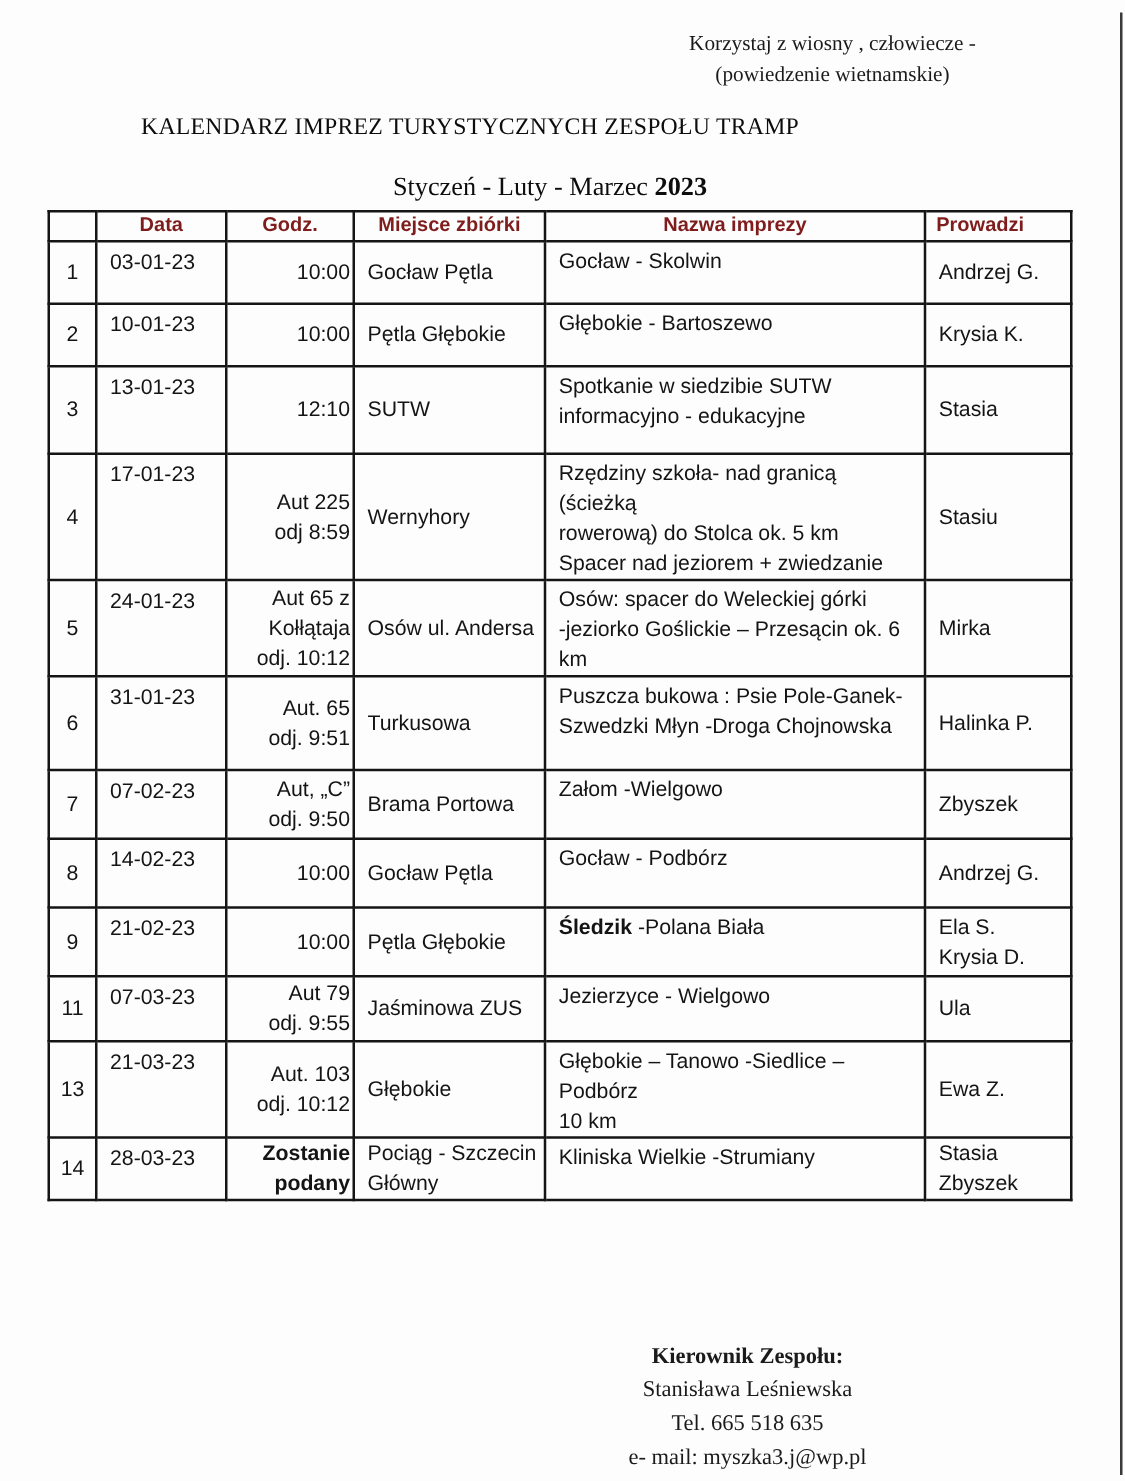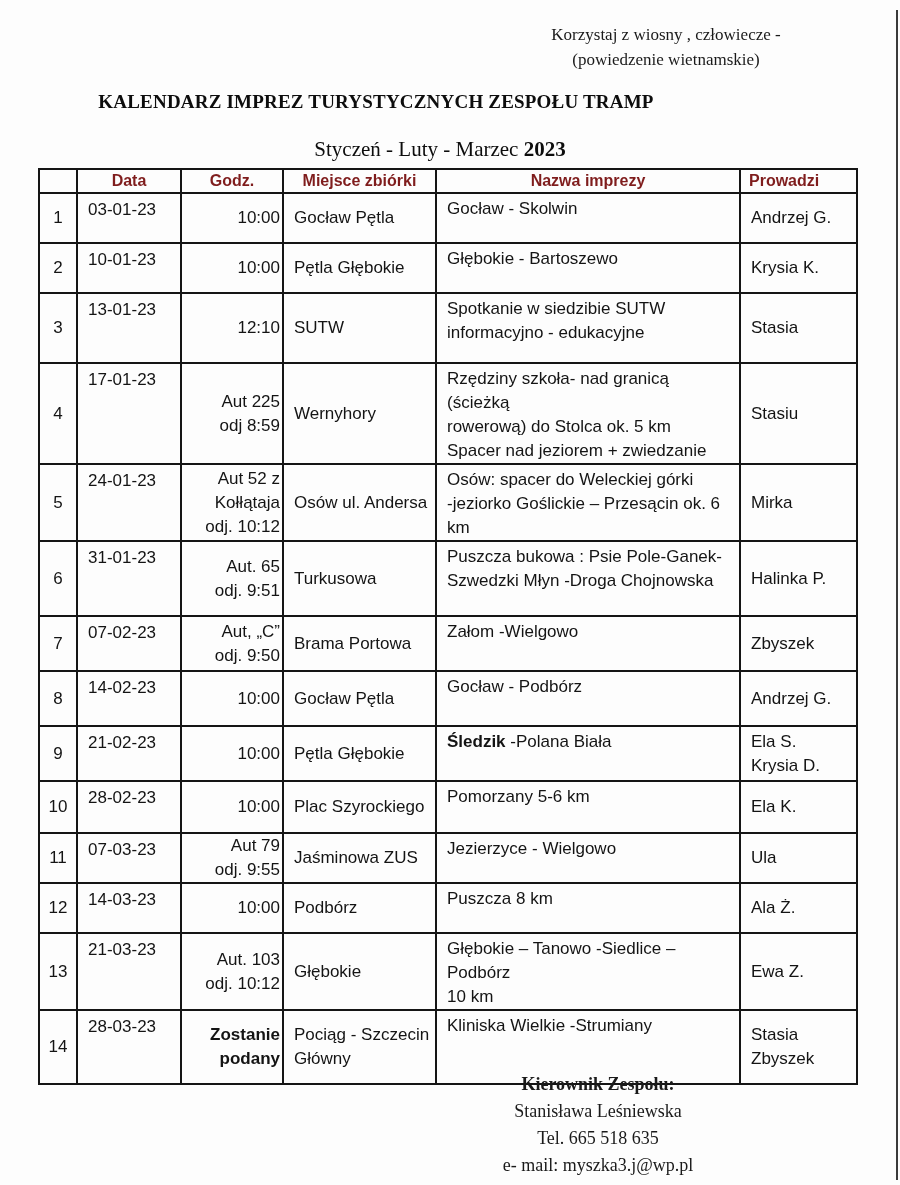--- a/index.html
+++ b/index.html
@@ -6,21 +6,21 @@
   body{
     width:900px;height:1185px;position:relative;background:#fdfdfd;color:#111;
     font-family:"Liberation Sans",sans-serif;overflow:hidden;
   }
   .quote-block{
     position:absolute;top:22px;left:498px;width:336px;text-align:center;
     font-family:"Liberation Serif",serif;font-size:17px;line-height:25px;color:#1a1a1a;
   }
   .doc-title{
     position:absolute;top:91px;left:0;width:752px;text-align:center;
-    font-family:"Liberation Serif",serif;font-weight:bold;font-size:19px;color:#0d0d0d;
+    font-family:"Liberation Serif",serif;font-weight:normal;font-size:19px;color:#0d0d0d;
     letter-spacing:0.2px;
   }
   .doc-subtitle{
     position:absolute;top:137px;left:0;width:880px;text-align:center;
     font-family:"Liberation Serif",serif;font-size:21px;color:#0d0d0d;
   }
   .doc-subtitle .year{font-weight:bold;}
   table.events{
     position:absolute;left:38px;top:168px;width:818px;
     border-collapse:collapse;table-layout:fixed;background:#fdfdfd;
@@ -158,21 +158,21 @@
           <div>Spacer nad jeziorem + zwiedzanie</div>
         </td>
         <td class="c-prowadzi">
           <div>Stasiu</div>
         </td>
       </tr>
       <tr>
         <td class="c-no">5</td>
         <td class="c-data">24-01-23</td>
         <td class="c-godz">
-          <div>Aut 52 z</div>
+          <div>Aut 65 z</div>
           <div>Kołłątaja</div>
           <div>odj. 10:12</div>
         </td>
         <td class="c-miejsce">
           <div>Osów ul. Andersa</div>
         </td>
         <td class="c-nazwa">
           <div>Osów: spacer do Weleckiej górki</div>
           <div>-jeziorko Goślickie – Przesącin ok. 6 km</div>
         </td>
@@ -242,66 +242,34 @@
         </td>
         <td class="c-nazwa">
           <div><b>Śledzik</b> -Polana Biała</div>
         </td>
         <td class="c-prowadzi">
           <div>Ela S.</div>
           <div>Krysia D.</div>
         </td>
       </tr>
       <tr>
-        <td class="c-no">10</td>
-        <td class="c-data">28-02-23</td>
-        <td class="c-godz">
-          <div>10:00</div>
-        </td>
-        <td class="c-miejsce">
-          <div>Plac Szyrockiego</div>
-        </td>
-        <td class="c-nazwa">
-          <div>Pomorzany  5-6 km</div>
-        </td>
-        <td class="c-prowadzi">
-          <div>Ela K.</div>
-        </td>
-      </tr>
-      <tr>
         <td class="c-no">11</td>
         <td class="c-data">07-03-23</td>
         <td class="c-godz">
           <div>Aut 79</div>
           <div>odj. 9:55</div>
         </td>
         <td class="c-miejsce">
           <div>Jaśminowa ZUS</div>
         </td>
         <td class="c-nazwa">
           <div>Jezierzyce - Wielgowo</div>
         </td>
         <td class="c-prowadzi">
           <div>Ula</div>
-        </td>
-      </tr>
-      <tr>
-        <td class="c-no">12</td>
-        <td class="c-data">14-03-23</td>
-        <td class="c-godz">
-          <div>10:00</div>
-        </td>
-        <td class="c-miejsce">
-          <div>Podbórz</div>
-        </td>
-        <td class="c-nazwa">
-          <div>Puszcza 8 km</div>
-        </td>
-        <td class="c-prowadzi">
-          <div>Ala Ż.</div>
         </td>
       </tr>
       <tr>
         <td class="c-no">13</td>
         <td class="c-data">21-03-23</td>
         <td class="c-godz">
           <div>Aut. 103</div>
           <div>odj. 10:12</div>
         </td>
         <td class="c-miejsce">

